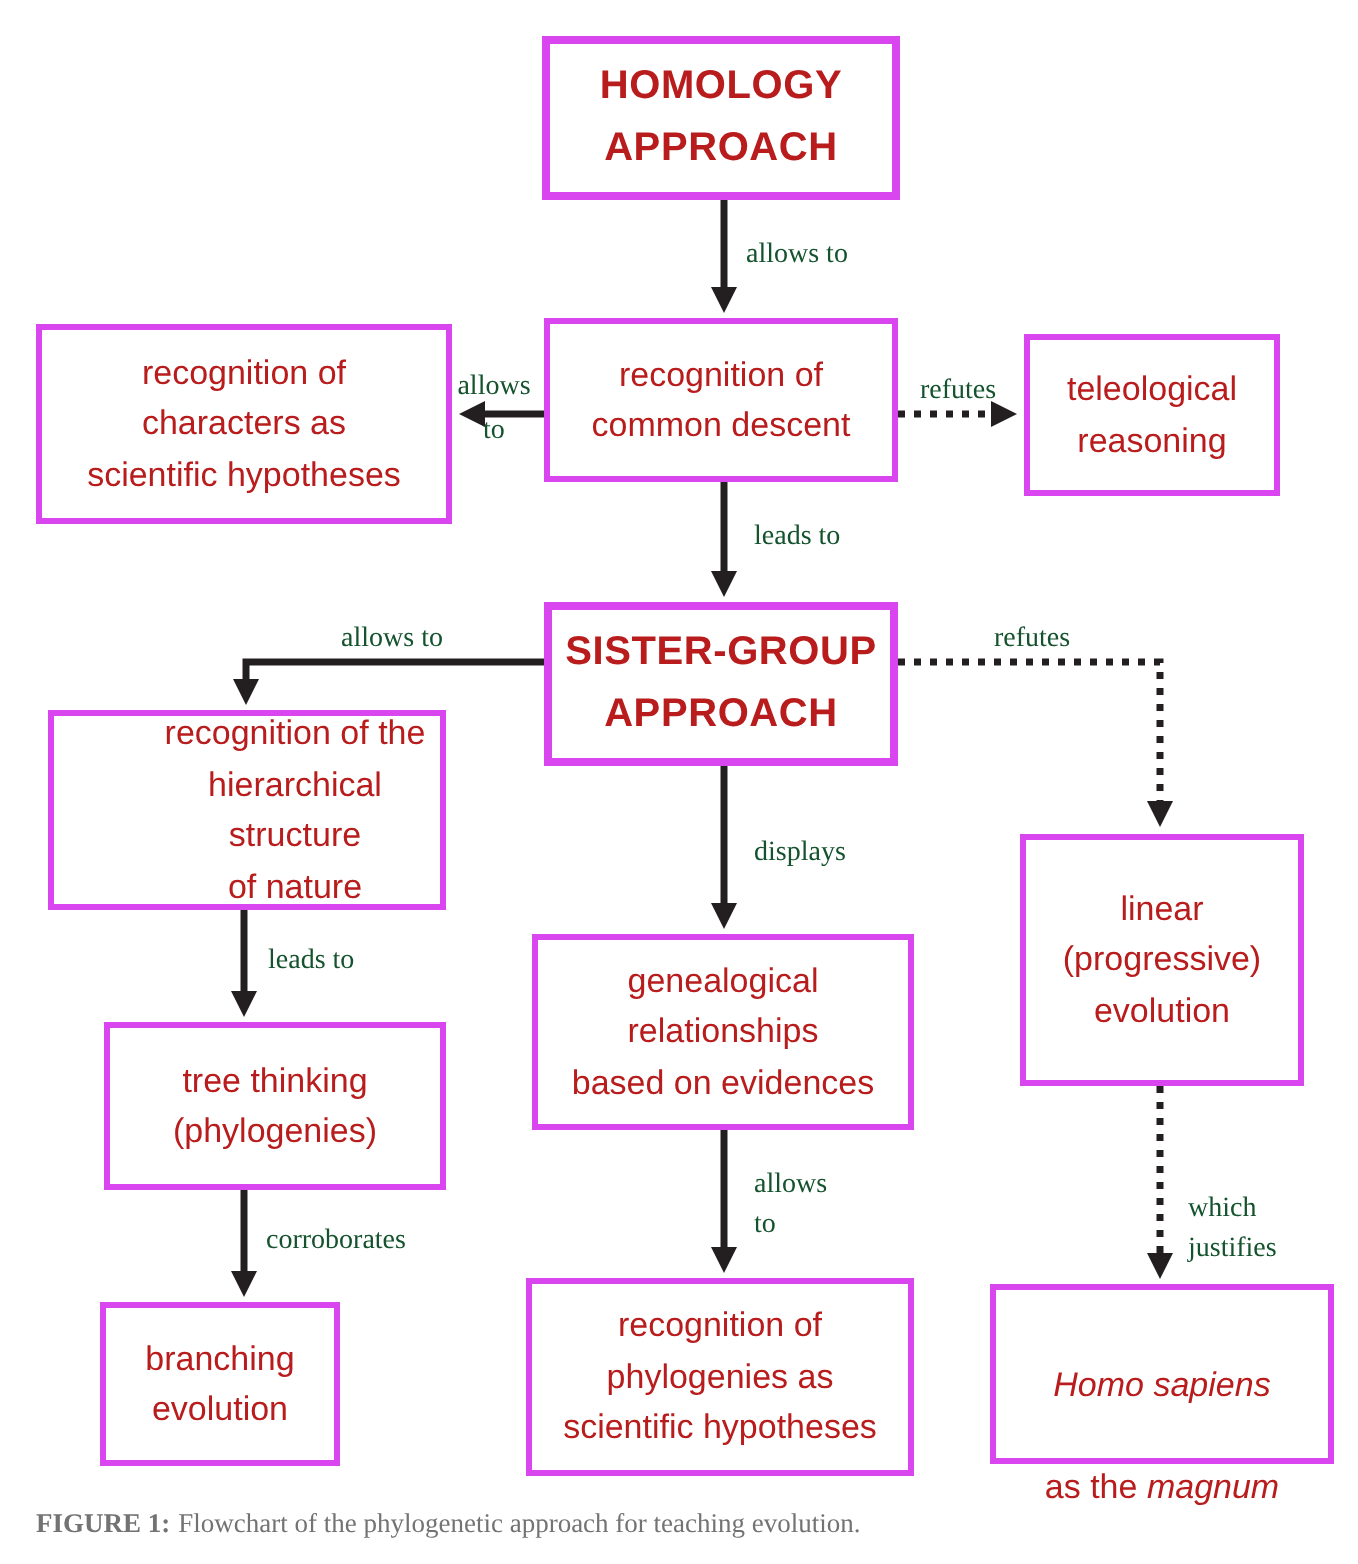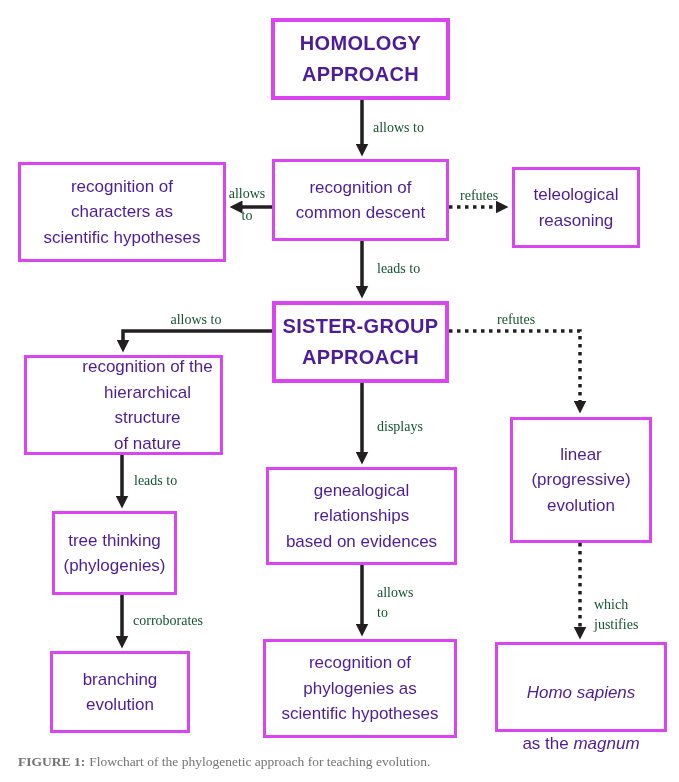--- a/index.html
+++ b/index.html
@@ -5,21 +5,21 @@
   html,body{margin:0;padding:0;background:#ffffff;}
   .stage{
     position:relative;width:679px;height:782px;background:#ffffff;
     font-family:"Liberation Sans",sans-serif;color:#231f20;overflow:hidden;
   }
   .arrow-layer{position:absolute;left:0;top:0;width:679px;height:782px;}
   .node{
     position:absolute;border:3px solid #d946ef;background:#ffffff;
     display:flex;align-items:center;justify-content:center;
     text-align:center;white-space:pre-line;box-sizing:border-box;
-    font-size:17px;line-height:1.5;color:#4c1d95;
+    font-size:17px;line-height:1.5;color:#b91c1c;
   }
   .node.title{border-width:4px;font-weight:bold;font-size:20px;letter-spacing:.3px;line-height:1.55;}
   .elabel{
     position:absolute;font-family:"Liberation Serif",serif;font-size:14px;
     color:#14532d;white-space:pre-line;line-height:1.5;
   }
   .elabel.center{text-align:center;}
   .homo-line .it{font-style:italic;}
   .caption{
     position:absolute;left:18px;top:754px;width:640px;
@@ -75,24 +75,24 @@
 of nature</div>
 
   <div class="node" style="left:266px;top:467px;width:191px;height:98px;">genealogical
 relationships
 based on evidences</div>
 
   <div class="node" style="left:510px;top:417px;width:142px;height:126px;">linear
 (progressive)
 evolution</div>
 
-  <div class="node" style="left:52px;top:511px;width:125px;height:84px;">tree thinking
+  <div class="node" style="left:52px;top:511px;width:171px;height:84px;">tree thinking
 (phylogenies)</div>
 
-  <div class="node" style="left:50px;top:651px;width:140px;height:82px;">branching
+  <div class="node" style="left:50px;top:651px;width:120px;height:82px;">branching
 evolution</div>
 
   <div class="node" style="left:263px;top:639px;width:194px;height:99px;">recognition of
 phylogenies as
 scientific hypotheses</div>
 
   <div class="node" style="left:495px;top:642px;width:172px;height:90px;display:block;padding-top:9px;">
     <div class="homo-line"><span class="it">Homo sapiens</span></div>
     <div class="homo-line"><span>as the </span><span class="it">magnum</span></div>
     <div class="homo-line"></div>

